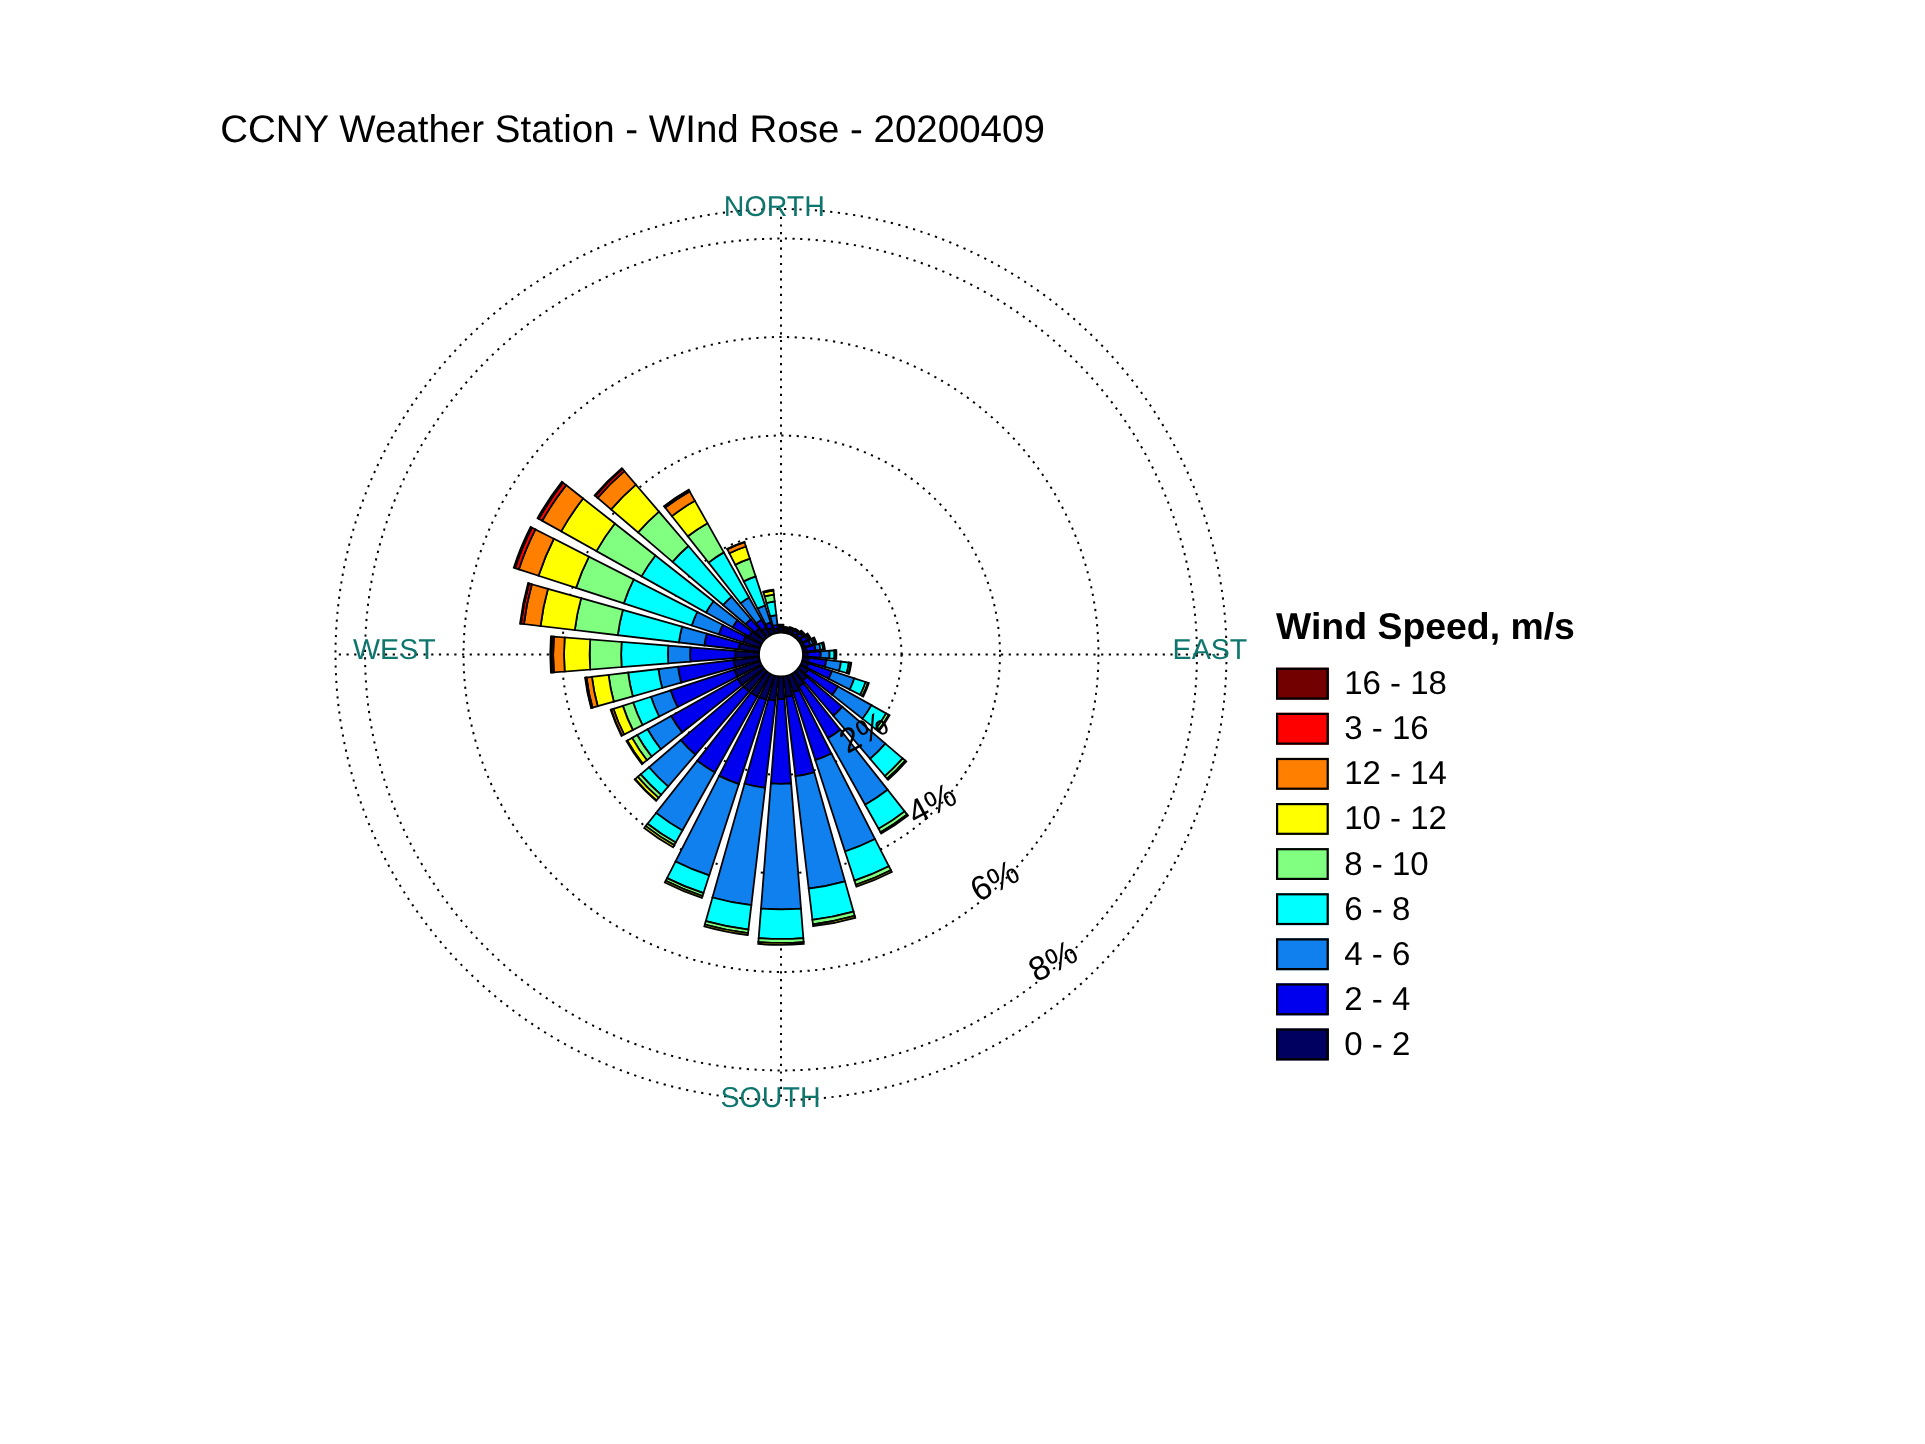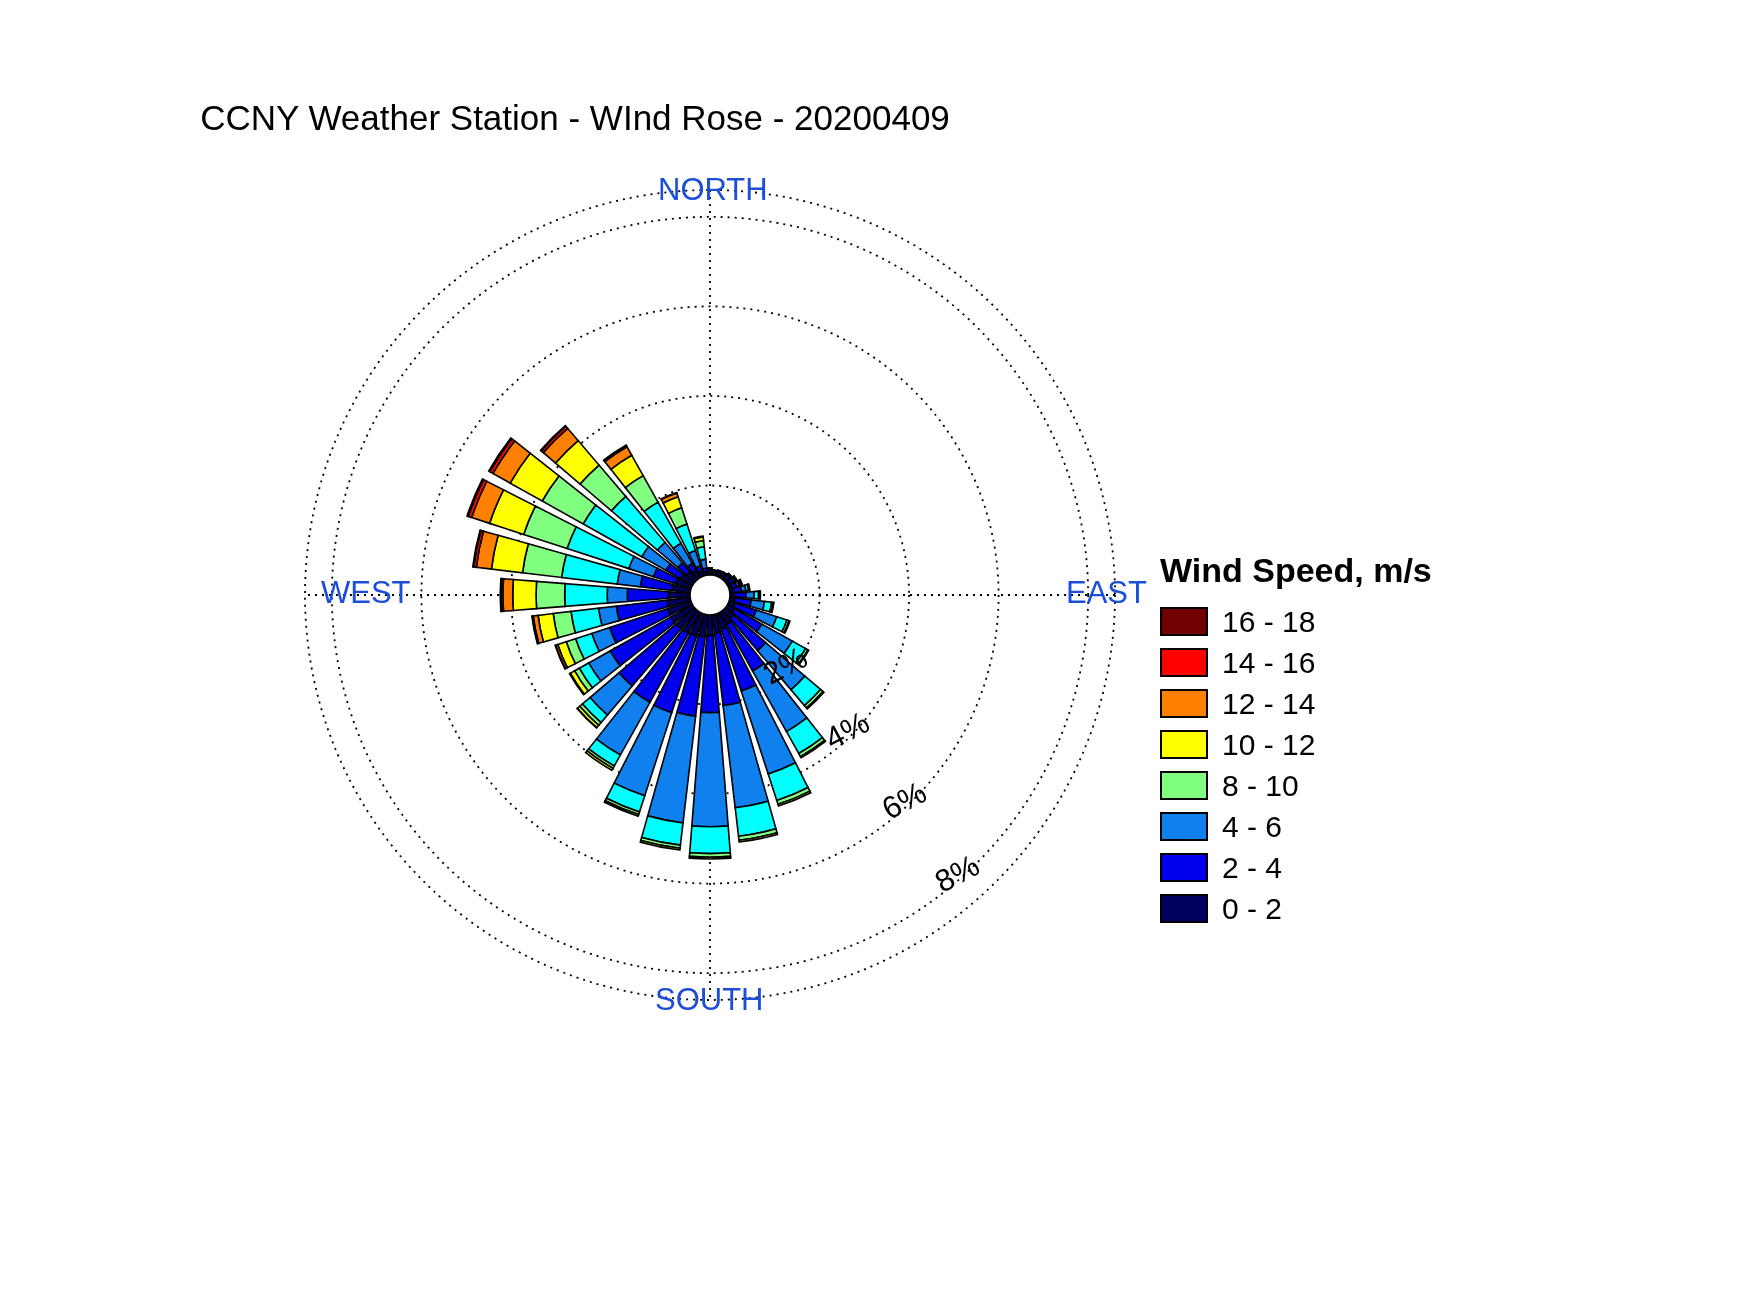--- a/index.html
+++ b/index.html
@@ -54,22 +54,22 @@
     flex: 0 0 auto;
   }
   .legend-label {
     font-size: 30px;
     color: #000;
     white-space: nowrap;
     line-height: 30px;
   }
   .compass-lbl {
     position: absolute;
-    font-size: 31px;
-    color: #1d4ed8;
+    font-size: 26px;
+    color: #0f766e;
     white-space: nowrap;
     text-align: right;
   }
   .pct-lbl {
     position: absolute;
     font-size: 31px;
     color: #000;
     white-space: nowrap;
   }
 </style>
@@ -323,35 +323,39 @@
 
   <div id="legend">
     <div id="legend-title">Wind Speed, m/s</div>
     <div id="legend-rows">
         <div class="legend-row">
           <div class="legend-swatch" style="background: rgb(115, 0, 0);"></div>
           <div class="legend-label">16 - 18</div>
         </div>
         <div class="legend-row">
           <div class="legend-swatch" style="background: rgb(255, 0, 0);"></div>
-          <div class="legend-label">14 - 16</div>
+          <div class="legend-label">3 - 16</div>
         </div>
         <div class="legend-row">
           <div class="legend-swatch" style="background: rgb(255, 128, 0);"></div>
           <div class="legend-label">12 - 14</div>
         </div>
         <div class="legend-row">
           <div class="legend-swatch" style="background: rgb(255, 255, 0);"></div>
           <div class="legend-label">10 - 12</div>
         </div>
         <div class="legend-row">
           <div class="legend-swatch" style="background: rgb(128, 255, 128);"></div>
           <div class="legend-label">8 - 10</div>
         </div>
         <div class="legend-row">
+          <div class="legend-swatch" style="background: rgb(0, 255, 255);"></div>
+          <div class="legend-label">6 - 8</div>
+        </div>
+        <div class="legend-row">
           <div class="legend-swatch" style="background: rgb(16, 128, 238);"></div>
           <div class="legend-label">4 - 6</div>
         </div>
         <div class="legend-row">
           <div class="legend-swatch" style="background: rgb(0, 0, 238);"></div>
           <div class="legend-label">2 - 4</div>
         </div>
         <div class="legend-row">
           <div class="legend-swatch" style="background: rgb(0, 0, 96);"></div>
           <div class="legend-label">0 - 2</div>

